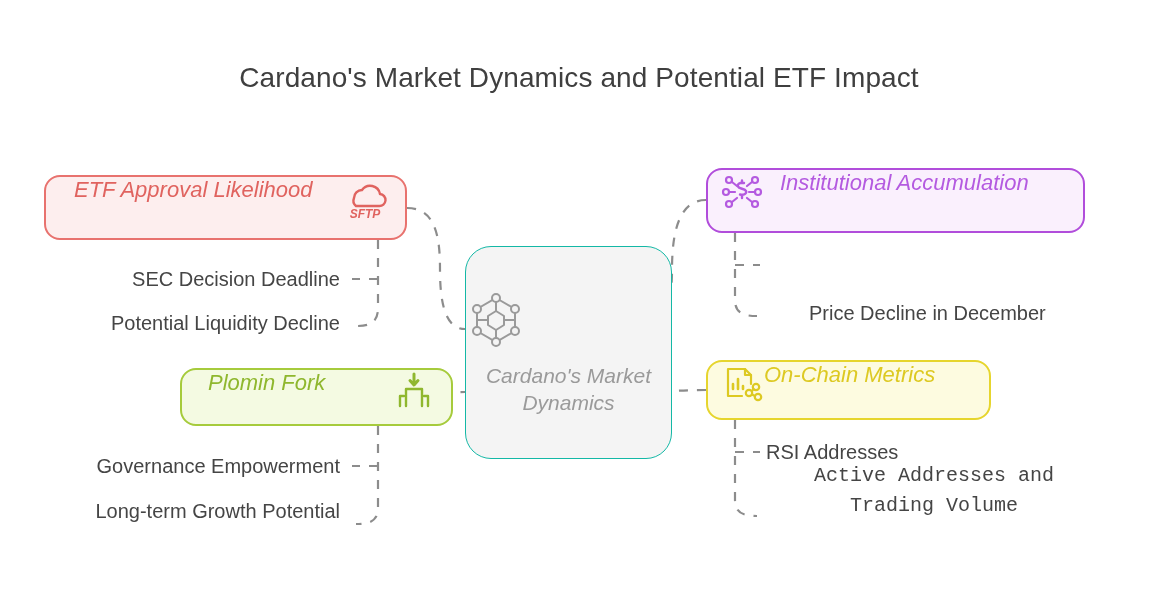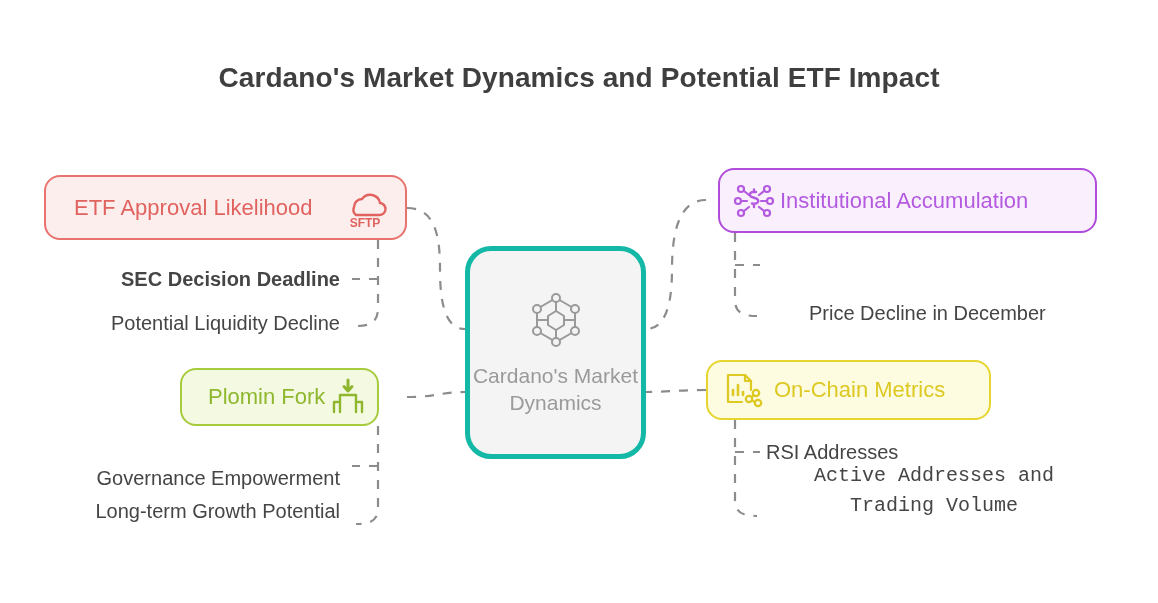--- a/index.html
+++ b/index.html
@@ -16,58 +16,59 @@
     overflow: hidden;
   }
   #title {
     position: absolute;
     top: 62px;
     left: 0;
     width: 1158px;
     text-align: center;
     font-size: 28px;
     color: #3f3f3f;
-    font-weight: 700;
+    font-weight: 400;
     letter-spacing: 0.1px;
   }
   svg#wires {
     position: absolute;
     left: 0;
     top: 0;
     width: 1158px;
     height: 603px;
     pointer-events: none;
   }
   .node {
     position: absolute;
     box-sizing: border-box;
     display: flex;
-    align-items: center;
+    align-items: flex-start;
     border-radius: 16px;
     border-width: 2px;
     border-style: solid;
+    font-style: italic;
   }
   .node-label {
     font-size: 22px;
     white-space: nowrap;
   }
   .node-icon {
     display: flex;
     align-items: center;
     justify-content: center;
   }
 
   
   #center-node {
     left: 465px;
     top: 246px;
-    width: 181px;
+    width: 207px;
     height: 213px;
     border-radius: 26px;
-    border: 5px solid #14b8a6;
+    border: 1px solid #14b8a6;
     background: #f4f4f4;
     flex-direction: column;
     justify-content: center;
   }
   #center-node .center-text {
     margin-top: 12px;
     text-align: center;
     font-size: 21px;
     line-height: 27px;
     color: #9a9a9a;
@@ -83,55 +84,54 @@
     border-color: #e8726e;
     padding: 0 16px 0 28px;
     justify-content: space-between;
   }
   #node-etf .node-label { color: #e0635f; }
 
   
   #node-plomin {
     left: 180px;
     top: 368px;
-    width: 199px;
+    width: 273px;
     height: 58px;
     background: #f4fae2;
     border-color: #a6cb3c;
     padding: 0 14px 0 26px;
     justify-content: space-between;
   }
   #node-plomin .node-label { color: #8fb72e; }
 
   
   #node-inst {
     left: 706px;
     top: 168px;
     width: 379px;
     height: 65px;
     background: #faf0fd;
     border-color: #b14ddb;
     padding: 0 20px 0 12px;
     justify-content: flex-start;
-    gap: 4px;
-    margin-left: 12px;
+    gap: 16px;
   }
   #node-inst .node-label { color: #b45ae0; }
 
   
   #node-onchain {
     left: 706px;
     top: 360px;
     width: 285px;
     height: 60px;
     background: #fdfbe0;
     border-color: #e6d52e;
     padding: 0 20px 0 12px;
     justify-content: flex-start;
-    gap: 10px;
+    gap: 0;
   }
   #node-onchain .node-label { color: #ddc922; }
 
   
   .sub {
     position: absolute;
     font-size: 20px;
     color: #454545;
     white-space: nowrap;
   }
@@ -246,24 +246,24 @@
         <circle cx="36" cy="25" r="3.2"></circle>
         <circle cx="29" cy="31" r="3.2"></circle>
         <circle cx="38" cy="35" r="3.2"></circle>
         <line x1="32" y1="29" x2="33.5" y2="27"></line>
         <line x1="32" y1="32.5" x2="35" y2="34"></line>
       </svg>
     </span>
     <span class="node-label">On-Chain Metrics</span>
   </div>
 
-  <div class="sub right-align" style="left:40px; top:268px; width:300px;font-weight:bold;">SEC Decision Deadline</div>
+  <div class="sub right-align" style="left:40px; top:268px; width:300px;">SEC Decision Deadline</div>
   <div class="sub right-align" style="left:20px; top:312px; width:320px;">Potential Liquidity Decline</div>
 
-  <div class="sub right-align" style="left:20px; top:455px; width:320px;margin-top:12px;">Governance Empowerment</div>
+  <div class="sub right-align" style="left:20px; top:455px; width:320px;">Governance Empowerment</div>
   <div class="sub right-align" style="left:20px; top:500px; width:320px;">Long-term Growth Potential</div>
 
   <div class="sub" style="left:809px; top:254px;margin-top:48px;">Price Decline in December</div>
 
   <div class="sub" style="left:766px; top:441px;">RSI Addresses</div>
   <div class="sub wrap" style="left:766px; top:461px; width:336px;font-family:Liberation Mono, monospace;">Active Addresses and Trading Volume</div>
 
 </div>
 
 </body></html>

